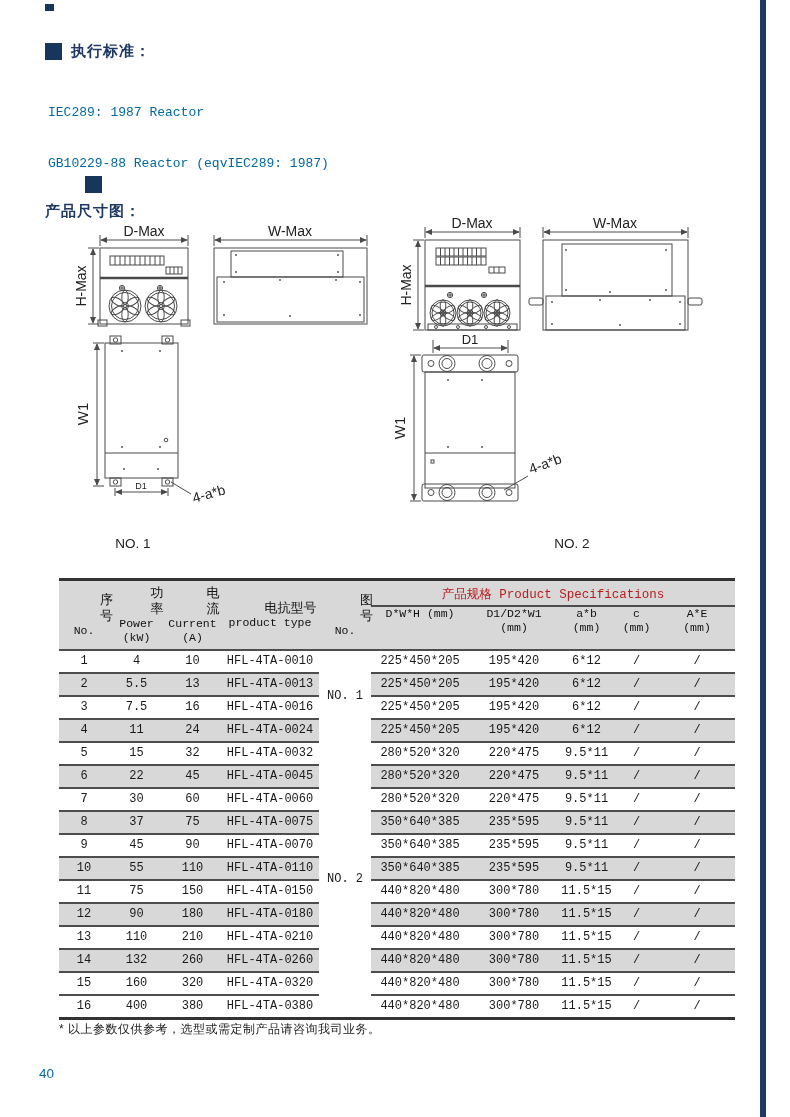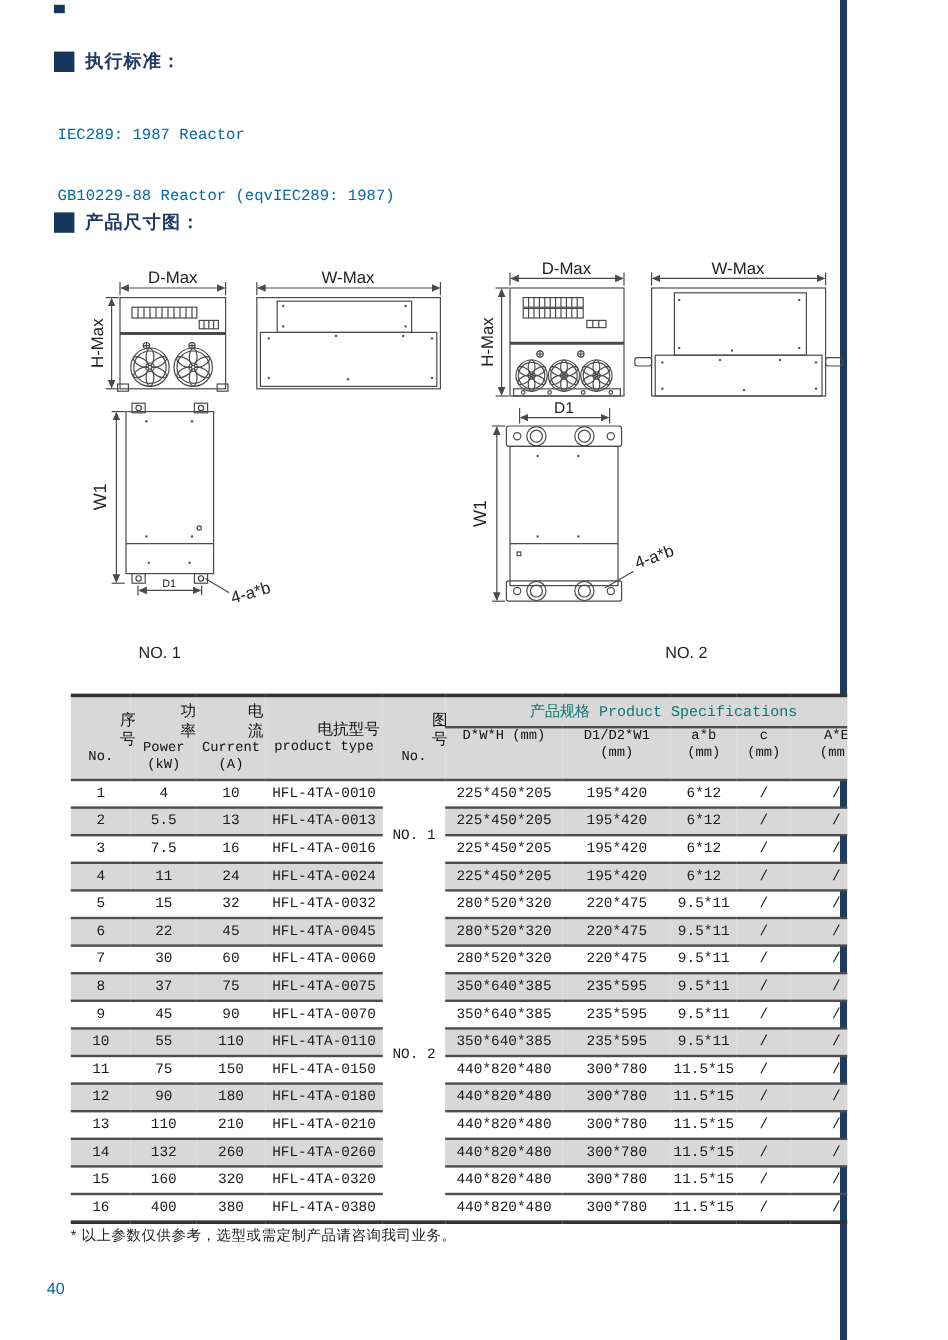--- a/index.html
+++ b/index.html
@@ -1,40 +1,40 @@
 <!DOCTYPE html>
 <html><head>
 <meta charset="utf-8">
 <style>
   html,body{margin:0;padding:0;background:#fff;}
-  .page{position:relative;width:706px;height:1117px;background:#ffffff;
+  .page{position:relative;width:766px;height:1117px;background:#ffffff;
         font-family:"Liberation Sans",sans-serif;overflow:hidden;}
   .corner-mark{position:absolute;left:45px;top:4px;width:9px;height:7px;background:#16365c;}
   .edge-stripe{position:absolute;right:0;top:0;width:6px;height:1117px;background:#1d3b5f;}
 
   .section-header{position:absolute;display:flex;align-items:center;gap:9px;}
   .section-header .bullet{width:17px;height:17px;background:#16365c;flex:0 0 auto;}
   .section-header .section-title{color:#1f3864;font-weight:bold;font-size:15px;letter-spacing:1px;}
   #std-header{left:45px;top:42px;}
-  #dim-header{left:45px;top:176px;}
+  #dim-header{left:45px;top:176px;flex-direction:column;}
 
   .standards{position:absolute;left:48px;top:70px;color:#0369a1;
              font-family:Liberation Mono, monospace;font-size:13px;line-height:17px;white-space:pre;}
 
   .diagram-svg{position:absolute;left:0;top:210px;}
   .diagram-svg text{font-family:"Liberation Sans",sans-serif;}
 
   .spec-table{position:absolute;left:59px;top:578px;width:676px;border-collapse:collapse;
               table-layout:fixed;text-align:center;border-top:3px solid #333;border-bottom:3px solid #333;}
   .spec-table thead{border-bottom:2px solid #4d4d4d;}
   .spec-table thead th{background:#d8d8d8;font-weight:normal;padding:0;}
   .h-cn{font-size:13px;color:#111;line-height:16px;margin-left:41px;}
   .h-en{font-family:"Liberation Mono",monospace;font-size:11.5px;color:#111;line-height:14px;}
   .spec-group{height:24px;border-bottom:2px solid #4d4d4d;}
-  .spec-group span{font-family:"Liberation Mono",monospace;font-size:12.5px;color:#0f766e;margin-top:20px;}
+  .spec-group span{font-family:"Liberation Mono",monospace;font-size:12.5px;color:#b91c1c;margin-top:20px;}
   .spec-sub th{height:42px;vertical-align:top;padding-top:7px;}
   .spec-table tbody td{height:21px;line-height:21px;border-bottom:2px solid #4d4d4d;
        font-family:"Liberation Mono",monospace;font-size:12px;color:#1a1a1a;padding:0;}
   .spec-table tbody tr.shaded td{background:#d8d8d8;}
   .spec-table tbody td.fig-cell{background:#ffffff;border-bottom:0;}
   .spec-table tbody tr:last-child td{border-bottom:0;}
 
   .footnote{position:absolute;left:59px;top:1021px;font-size:12px;color:#222;letter-spacing:0.5px;text-align:center;}
   .page-number{position:absolute;left:39px;top:1066px;font-size:13.5px;color:#0369a1;}
 </style>

